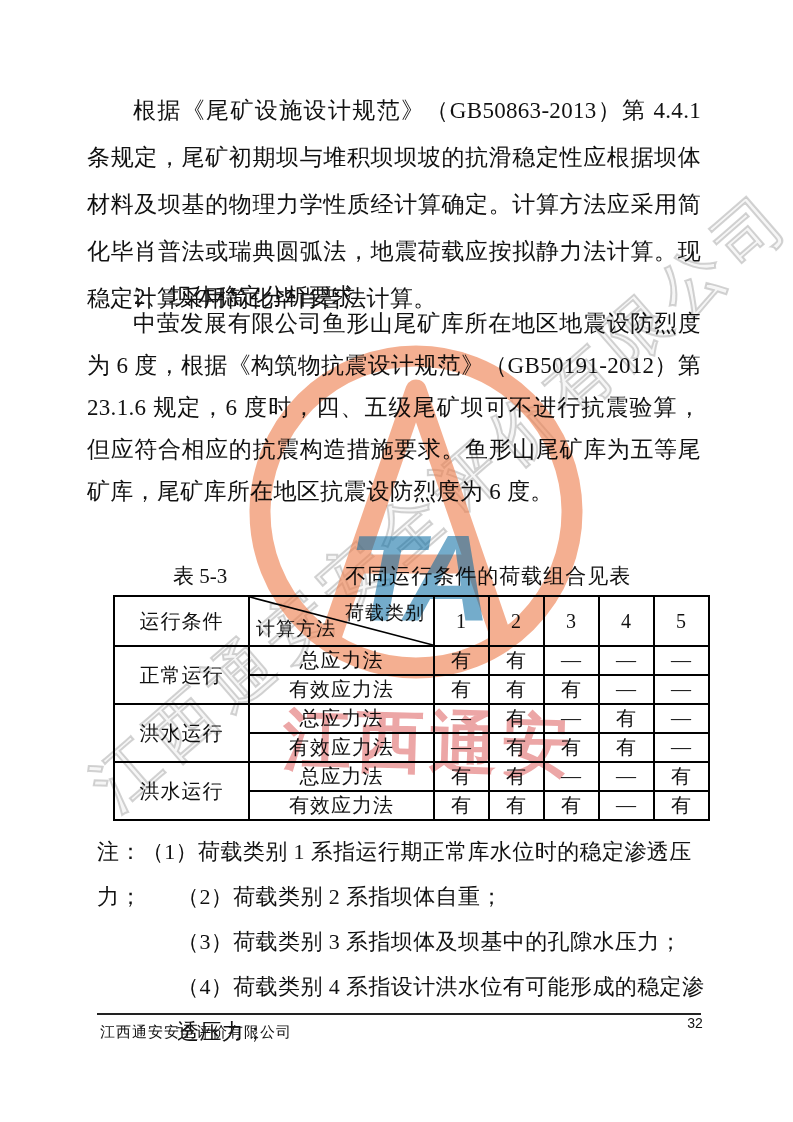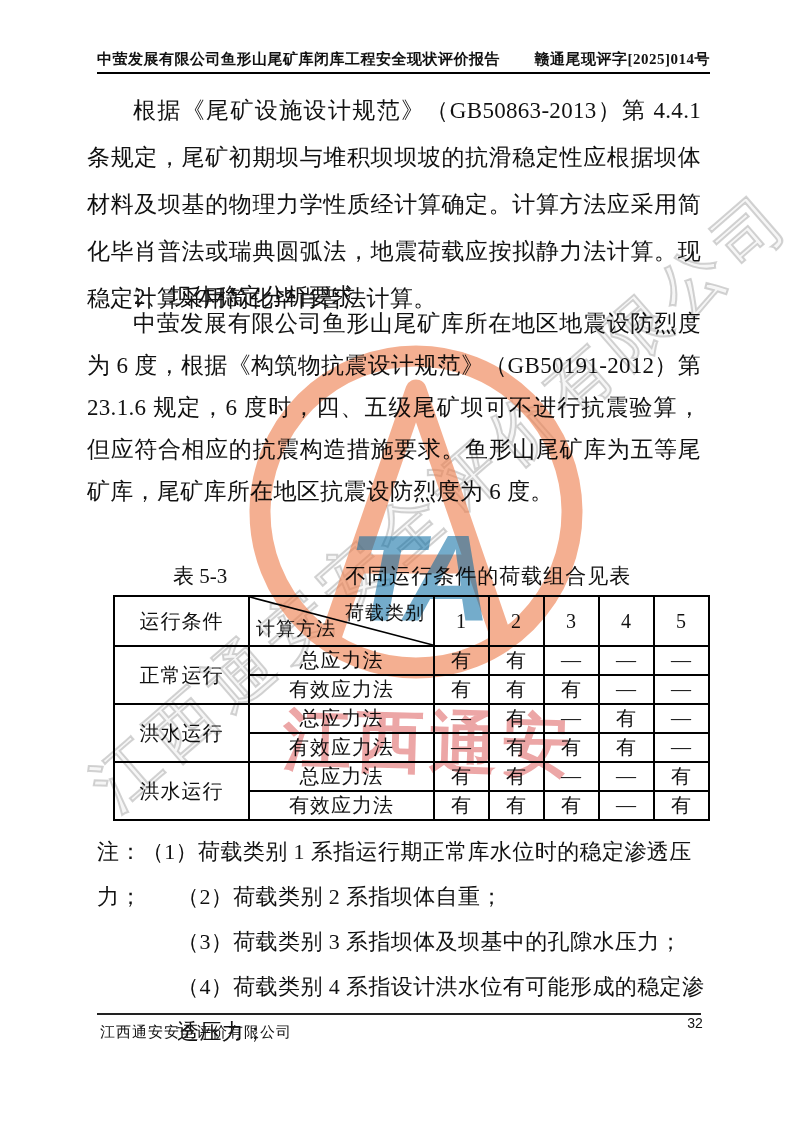--- a/index.html
+++ b/index.html
@@ -84,24 +84,20 @@
     color:#d94f4f;opacity:.5;letter-spacing:5px;white-space:nowrap;
     transform:rotate(1.5deg);
     font-family:"Liberation Serif",serif;
   }
 </style>
 </head>
 <body>
 
 <div class="page">
 
-  <div class="hdr">
-    <span>中萤发展有限公司鱼形山尾矿库闭库工程安全现状评价报告</span>
-    <span>赣通尾现评字[2025]014号</span>
-  </div>
 
   <div class="para" style="top:87px;">根据《尾矿设施设计规范》（GB50863-2013）第 4.4.1 条规定，尾矿初期坝与堆积坝坝坡的抗滑稳定性应根据坝体材料及坝基的物理力学性质经计算确定。计算方法应采用简化毕肖普法或瑞典圆弧法，地震荷载应按拟静力法计算。现稳定计算采用简化毕肖普法计算。</div>
   <div class="h2line" style="top:281px;">2、坝体稳定分析要求</div>
   <div class="para tight" style="top:303px;">中萤发展有限公司鱼形山尾矿库所在地区地震设防烈度为 6 度，根据《构筑物抗震设计规范》（GB50191-2012）第 23.1.6 规定，6 度时，四、五级尾矿坝可不进行抗震验算，但应符合相应的抗震构造措施要求。鱼形山尾矿库为五等尾矿库，尾矿库所在地区抗震设防烈度为 6 度。</div>
 
   <div class="tcap">
     <span class="lab">表 5-3</span>
     <span class="tit">不同运行条件的荷载组合见表</span>
   </div>
 

